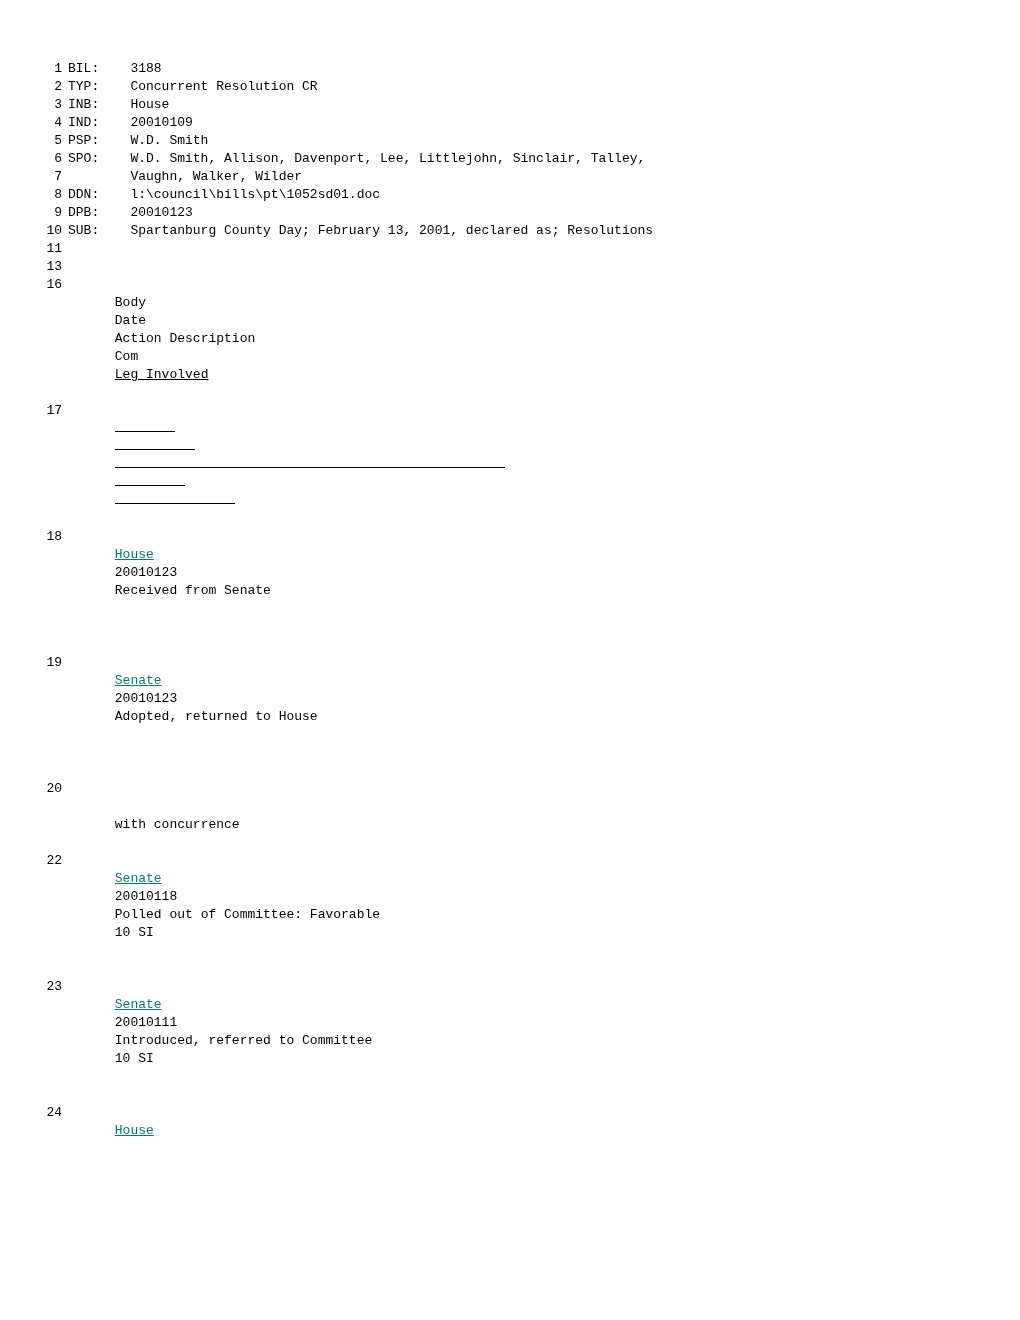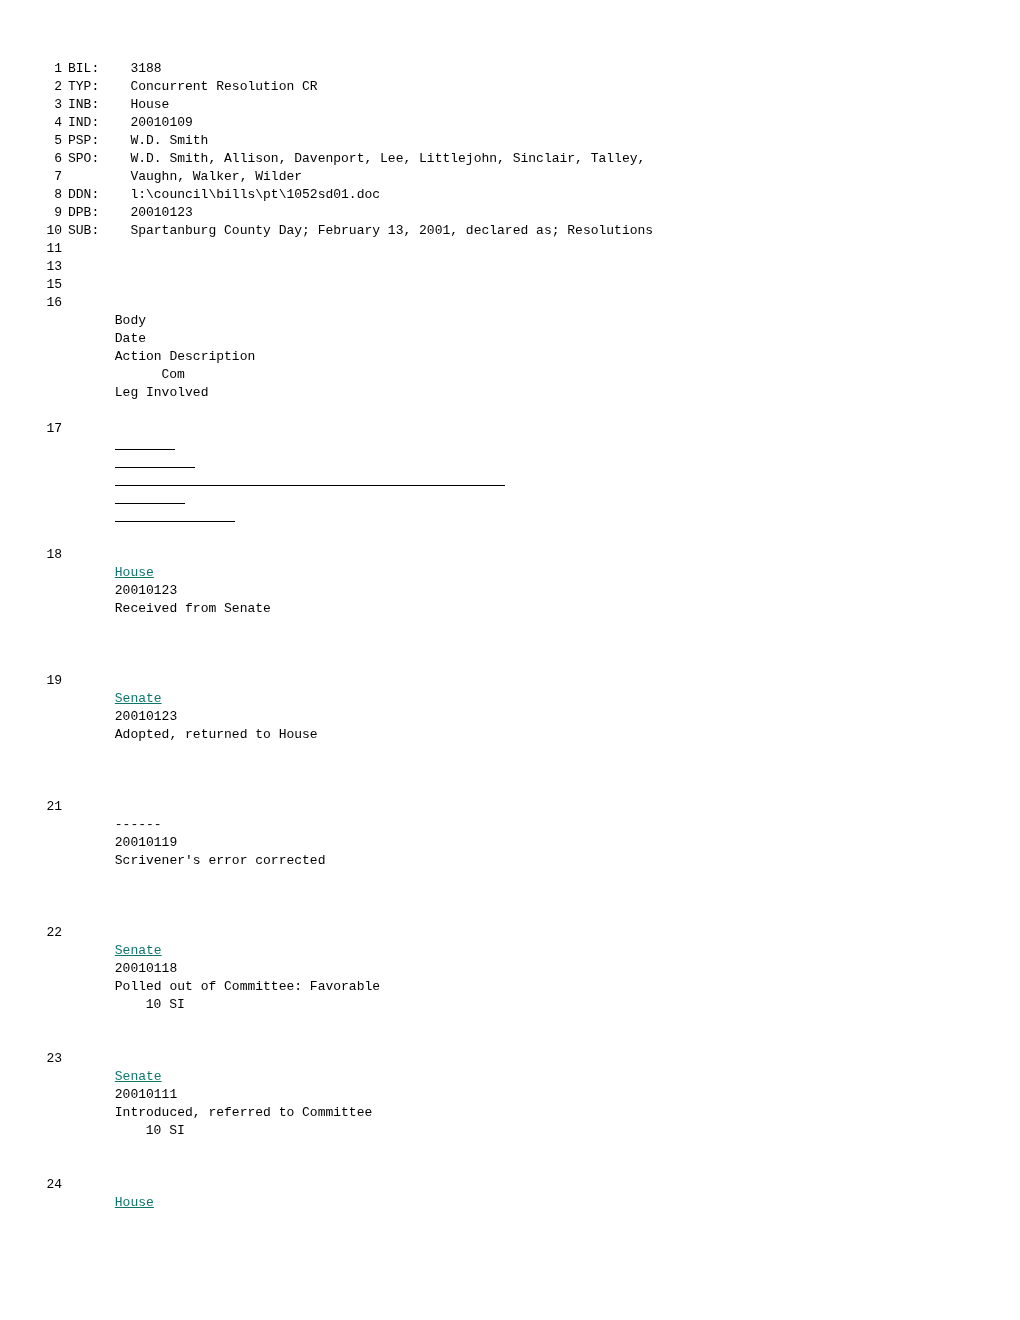--- a/index.html
+++ b/index.html
@@ -37,22 +37,22 @@
       flex: 1;
       white-space: pre;
     }
     a {
       color: #0f766e;
       text-decoration: underline;
     }
     .col-body { width: 60px; display: inline-block; }
     .col-date { width: 80px; display: inline-block; }
     .col-action { width: 390px; display: inline-block; }
-    .col-com { width: 70px; display: inline-block; text-align: right; }
-    .col-leg { display: inline-block; }
+    .col-com { width: 70px; display: inline-block; }
+    .col-leg { display: inline-block; text-decoration: underline; }
   </style>
 </head>
 <body>
 
 <div class="content">
 
   <div class="line">
     <span class="line-num">1</span>
     <span class="line-content">BIL:    3188</span>
   </div>
@@ -96,24 +96,20 @@
   <div class="line">
     <span class="line-num">11</span>
     <span class="line-content"></span>
   </div>
   <div class="line">
     <span class="line-num">13</span>
     <span class="line-content"></span>
   </div>
 
 
-  <div class="line">
-    <span class="line-num">15</span>
-    <span class="line-content"></span>
-  </div>
 
   <div class="line">
     <span class="line-num">16</span>
     <span class="line-content">
       <span class="col-body">Body</span>
       <span class="col-date">Date</span>
       <span class="col-action">Action Description</span>
       <span class="col-com">Com</span>
       <span class="col-leg">Leg Involved</span>
     </span>
@@ -145,31 +141,28 @@
     <span class="line-num">19</span>
     <span class="line-content">
       <span class="col-body"><a href="#">Senate</a></span>
       <span class="col-date">20010123</span>
       <span class="col-action">Adopted, returned to House</span>
       <span class="col-com"></span>
       <span class="col-leg"></span>
     </span>
   </div>
 
-
   <div class="line">
-    <span class="line-num">21</span>
+    <span class="line-num">20</span>
     <span class="line-content">
-      <span class="col-body">------</span>
-      <span class="col-date">20010119</span>
-      <span class="col-action">Scrivener's error corrected</span>
-      <span class="col-com"></span>
-      <span class="col-leg"></span>
+      <span style="display:inline-block;width:140px;"></span>
+      <span>with concurrence</span>
     </span>
   </div>
+
 
   <div class="line">
     <span class="line-num">22</span>
     <span class="line-content">
       <span class="col-body"><a href="#">Senate</a></span>
       <span class="col-date">20010118</span>
       <span class="col-action">Polled out of Committee: Favorable</span>
       <span class="col-com">10 SI</span>
       <span class="col-leg"></span>
     </span>

